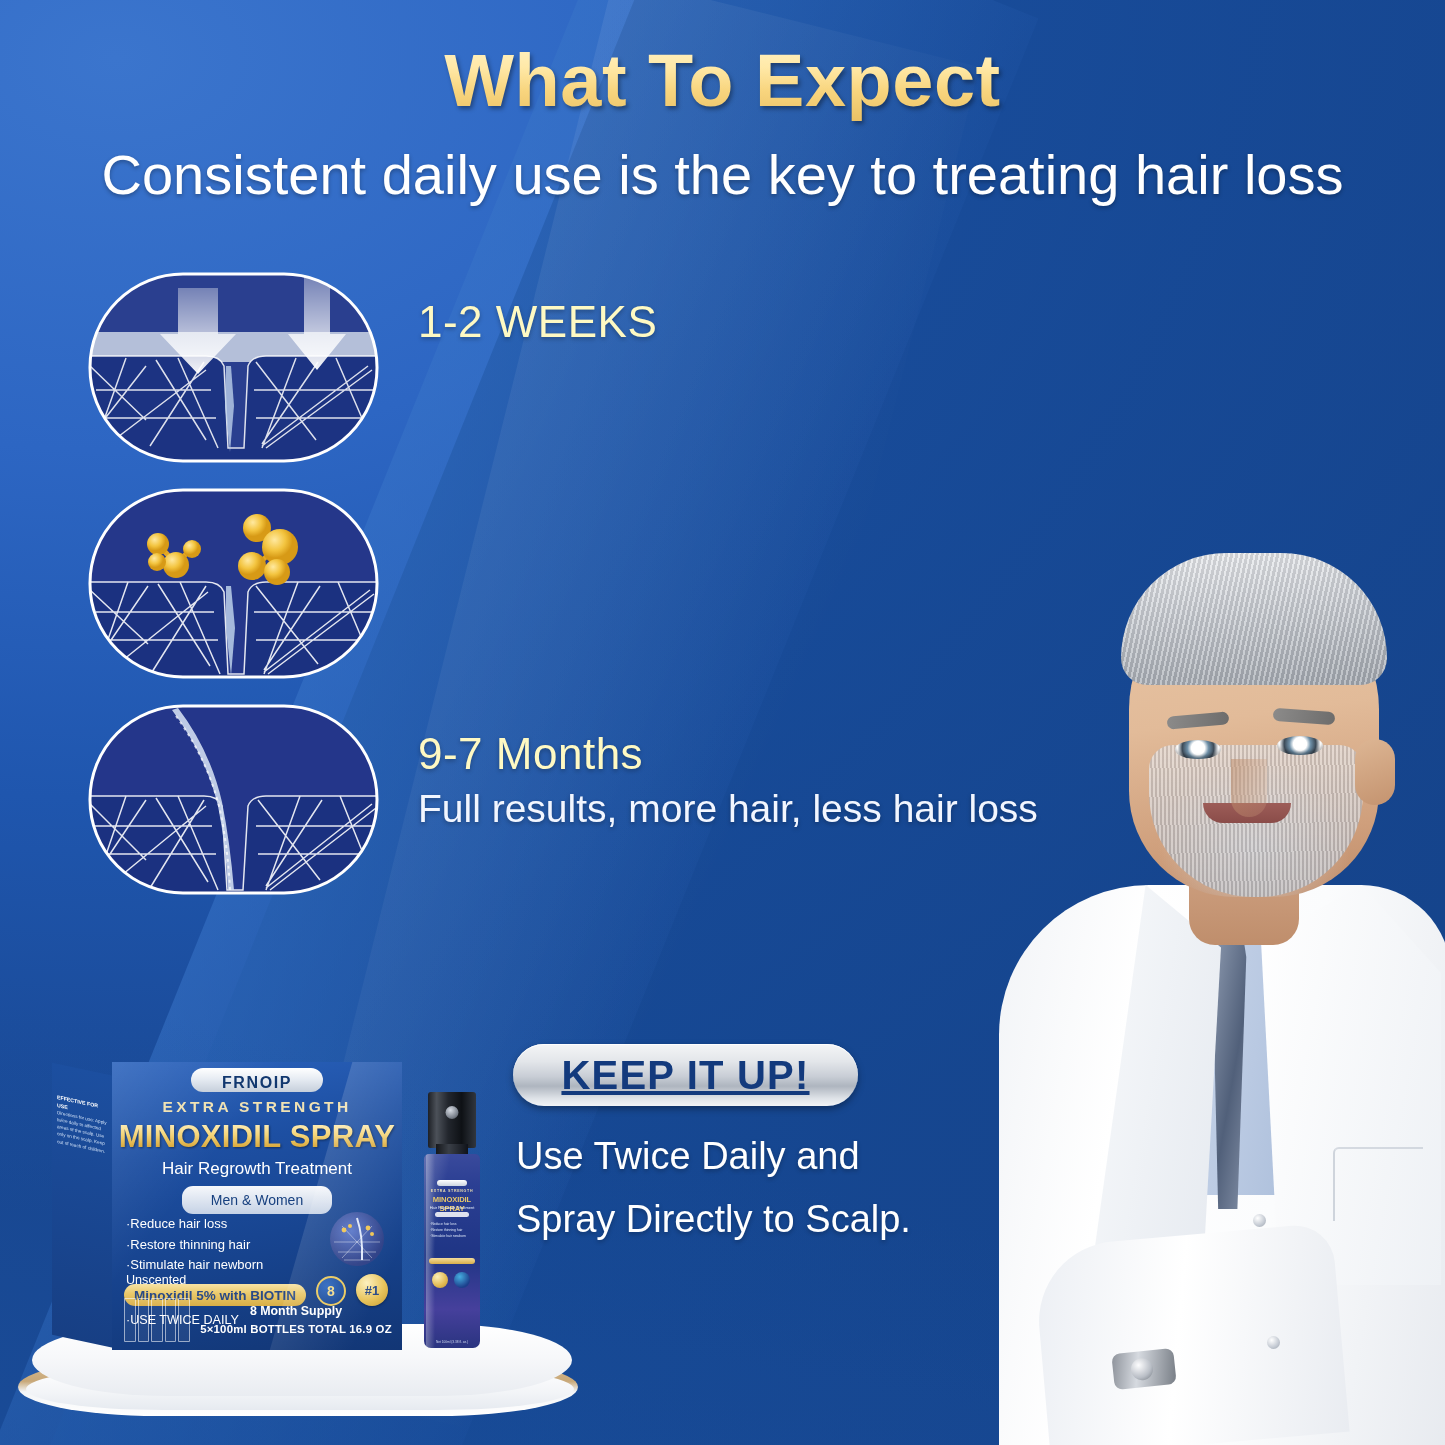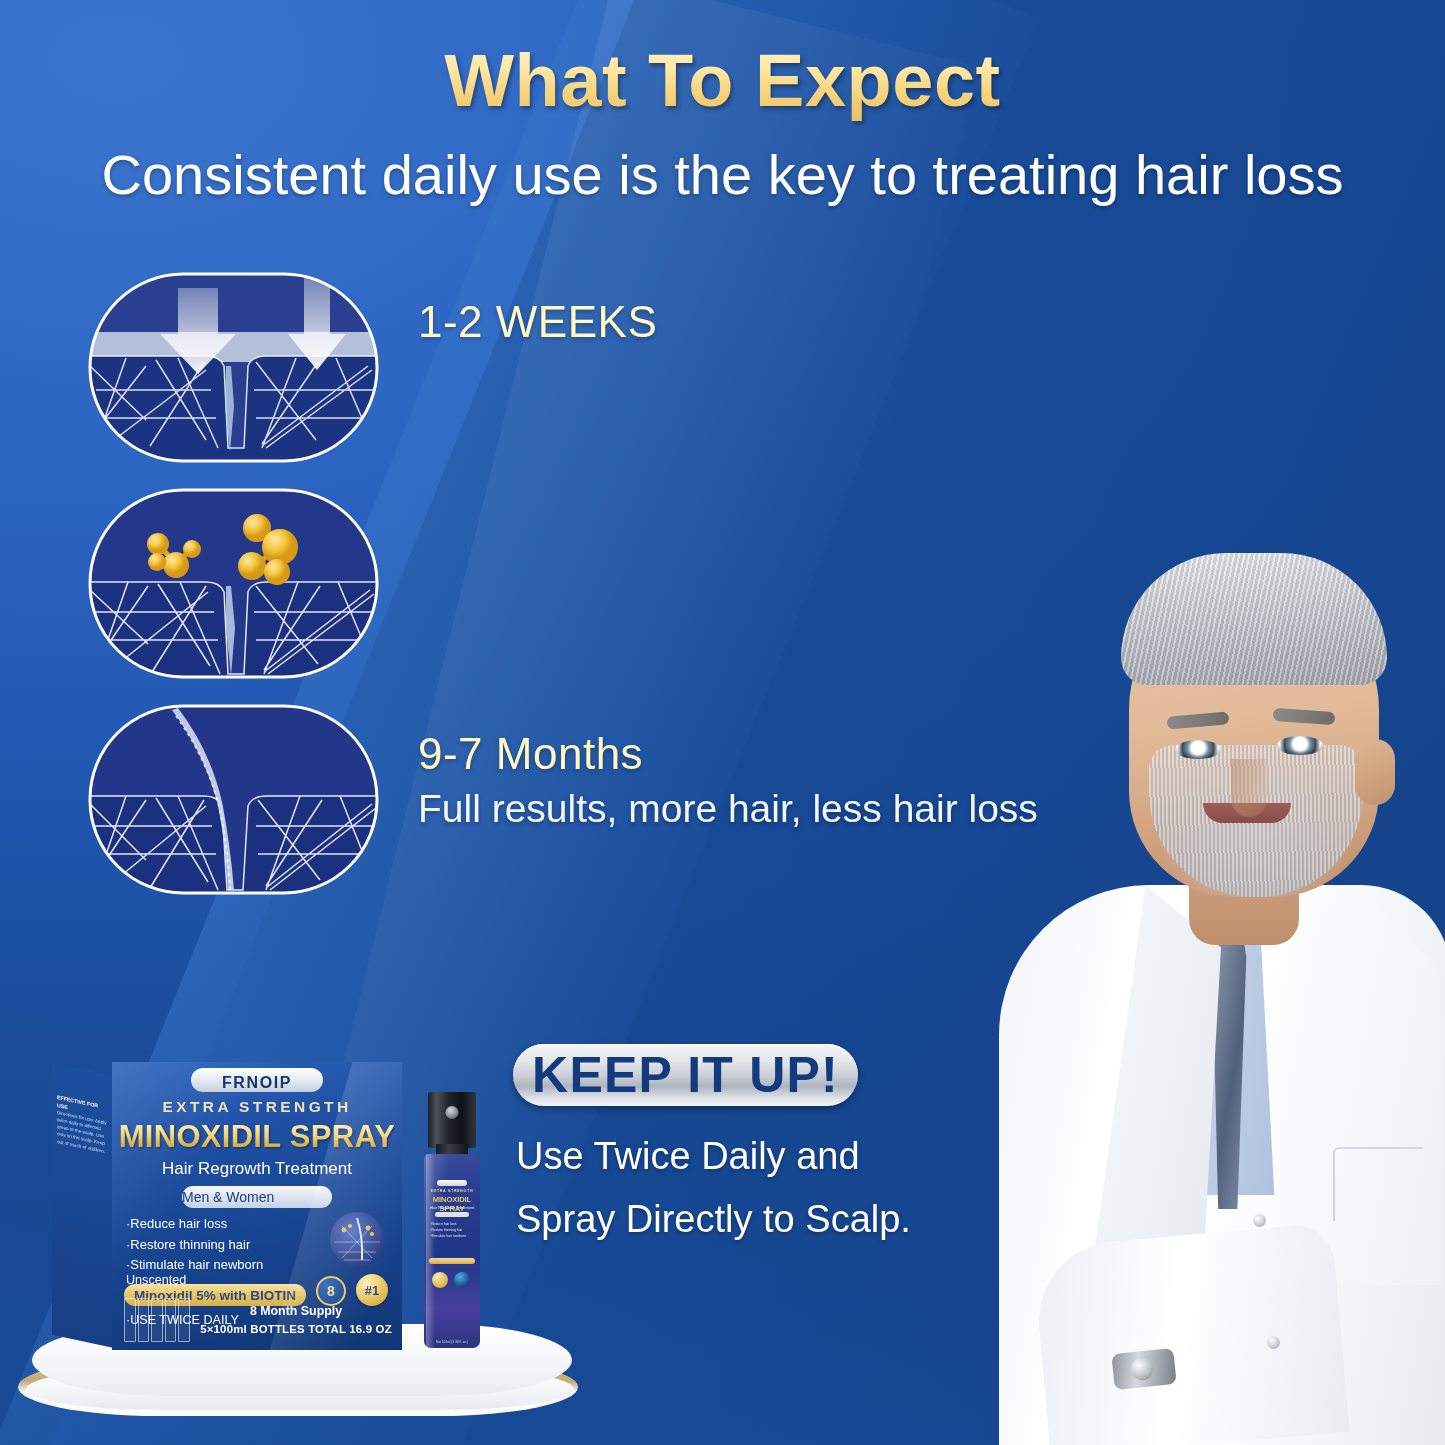--- a/index.html
+++ b/index.html
@@ -70,21 +70,21 @@
 
   
   .badge-keep{
     position:absolute; left:513px; top:1044px; width:345px; height:62px;
     border-radius:31px;
     background:linear-gradient(180deg,#f4f5f6 0%,#e3e6ea 28%,#c9ced6 52%,#aeb5bf 68%,#dfe3e8 88%,#f2f4f6 100%);
     box-shadow:0 3px 7px rgba(0,0,0,.35), inset 0 1px 0 rgba(255,255,255,.9);
     display:flex; align-items:center; justify-content:center;
   }
   .badge-keep span{
-    font-size:50px; font-weight:bold; color:#133a7d; letter-spacing:1.2px;
+    font-size:40px; font-weight:bold; color:#133a7d; letter-spacing:1.2px;text-decoration:underline;
   }
   .cta{ position:absolute; left:516px; top:1132px; width:520px; }
   .cta-line{
     font-size:38px; color:#ffffff; line-height:1.28; margin-bottom:14px;
     text-shadow:0 2px 4px rgba(0,0,0,.28);
   }
 
   
   .pedestal{
     position:absolute; left:8px; top:1324px; width:580px; height:104px;
@@ -150,23 +150,23 @@
     -webkit-background-clip:text; background-clip:text;
     -webkit-text-fill-color:transparent; color:#e9c costs;
     filter:drop-shadow(1px 1px 1px rgba(0,0,0,.4));
   }
   .bf-treat{
     position:absolute; top:97px; width:100%; text-align:center;
     font-size:17px; color:#ffffff; font-weight:400;
   }
   .bf-pill{
     position:absolute; top:124px; left:50%; transform:translateX(-50%);
-    width:150px; height:22px; border-radius:11px;
+    width:150px; height:28px; border-radius:11px;
     background:linear-gradient(180deg,rgba(255,255,255,.96),rgba(216,225,238,.9));
-    display:flex; align-items:center; 
+    display:flex; align-items:center; justify-content:center;
   }
   .bf-pill span{ font-size:14px; color:#17407f; }
   .bf-bul{
     position:absolute; left:14px; top:152px; font-size:13px; color:#ffffff;
     line-height:1.58;
   }
   .bf-bul2{
     position:absolute; left:14px; top:208px; font-size:12.6px; color:#ffffff;
     line-height:1.6;
   }

